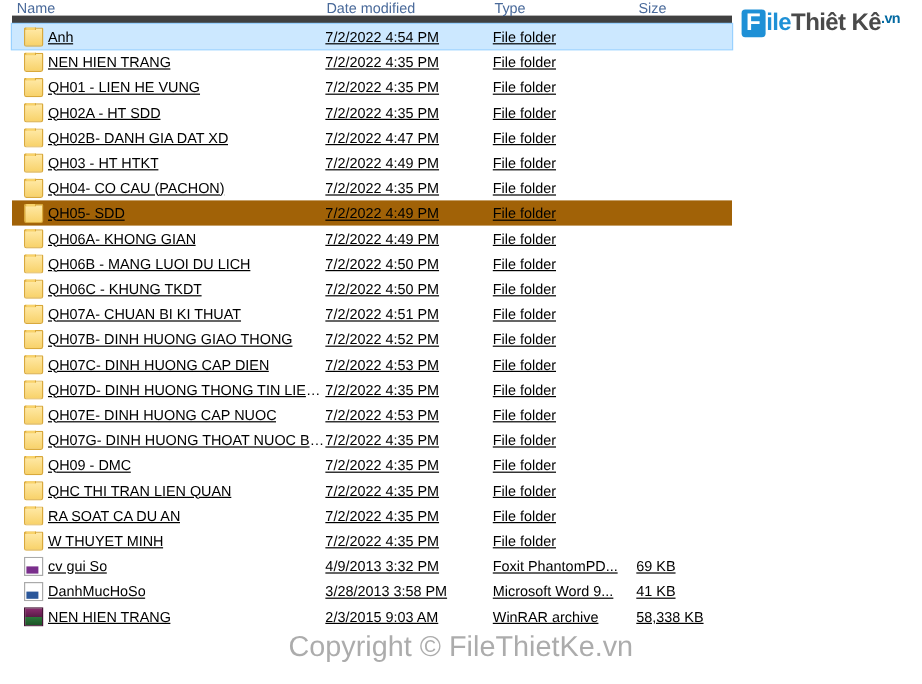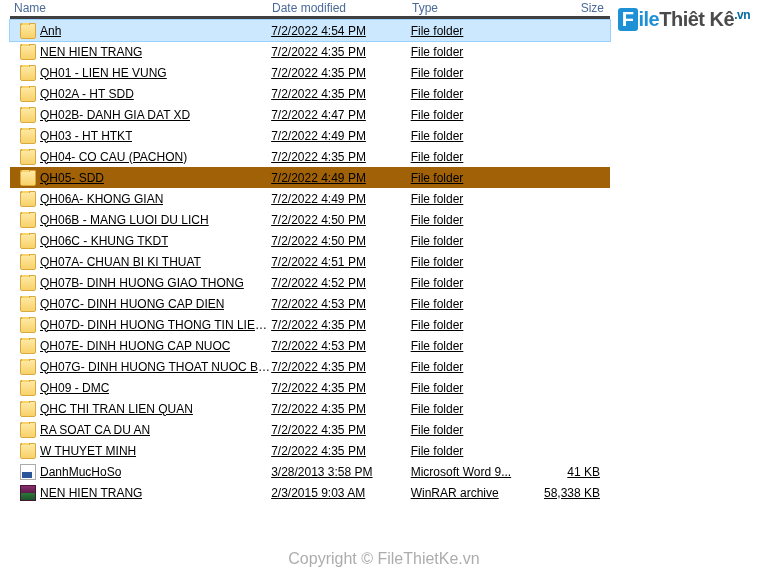--- a/index.html
+++ b/index.html
@@ -17,28 +17,28 @@
     position: absolute;
     left: 10px;
     top: 0;
     width: 600px;
   }
   .header-row {
     display: flex;
     height: 20px;
     align-items: center;
     color: #4a6a9a;
-    border-bottom: 4px solid #404040;
+    border-bottom: 7px solid #404040;
     user-select: none;
   }
   .header-row .col { padding: 0 4px; }
   .col-name { width: 258px; padding-left: 6px; }
   .col-date { width: 140px; }
   .col-type { width: 120px; }
-  .col-size { width: 80px; text-align: right; padding-right: 10px; }
+  .col-size { width: 80px; padding-right: 10px; }
   .row {
     display: flex;
     align-items: center;
     height: 21px;
     padding-left: 4px;
     text-decoration: underline;
   }
   .row.selected { background: #cce8ff; outline: 1px solid #99d1ff; }
   .row.hover { background: #a16207; }
   .icon {
@@ -115,23 +115,23 @@
     width: 20px;
     text-align: center;
     border-radius: 3px;
     margin-right: 1px;
   }
   .logo .ile { color: #1e90d6; }
   .logo .vn { color: #0369a1; font-size: 12px; vertical-align: top;}
   .watermark {
     position: absolute;
     left: 0; right: 0;
-    bottom: 2px;
+    bottom: 16px;
     text-align: center;
-    font-size: 16px;
+    font-size: 24px;
     color: rgba(90,90,90,0.5);
     font-family: Arial, sans-serif;
     pointer-events: none;
   }
 </style>
 </head>
 <body>
 
 <div class="file-list">
   <div class="header-row">
@@ -325,20 +325,29 @@
         <div class="col col-name">
           <span class="icon folder-icon"></span>
           <span class="name-text">W THUYET MINH</span>
         </div>
         <div class="col col-date">7/2/2022 4:35 PM</div>
         <div class="col col-type">File folder</div>
         <div class="col col-size"></div>
       </div>
       <div class="row">
         <div class="col col-name">
+          <span class="icon pdf-icon"></span>
+          <span class="name-text">cv gui So</span>
+        </div>
+        <div class="col col-date">4/9/2013 3:32 PM</div>
+        <div class="col col-type">Foxit PhantomPD...</div>
+        <div class="col col-size">69 KB</div>
+      </div>
+      <div class="row">
+        <div class="col col-name">
           <span class="icon doc-icon"></span>
           <span class="name-text">DanhMucHoSo</span>
         </div>
         <div class="col col-date">3/28/2013 3:58 PM</div>
         <div class="col col-type">Microsoft Word 9...</div>
         <div class="col col-size">41 KB</div>
       </div>
       <div class="row">
         <div class="col col-name">
           <span class="icon rar-icon"></span>

